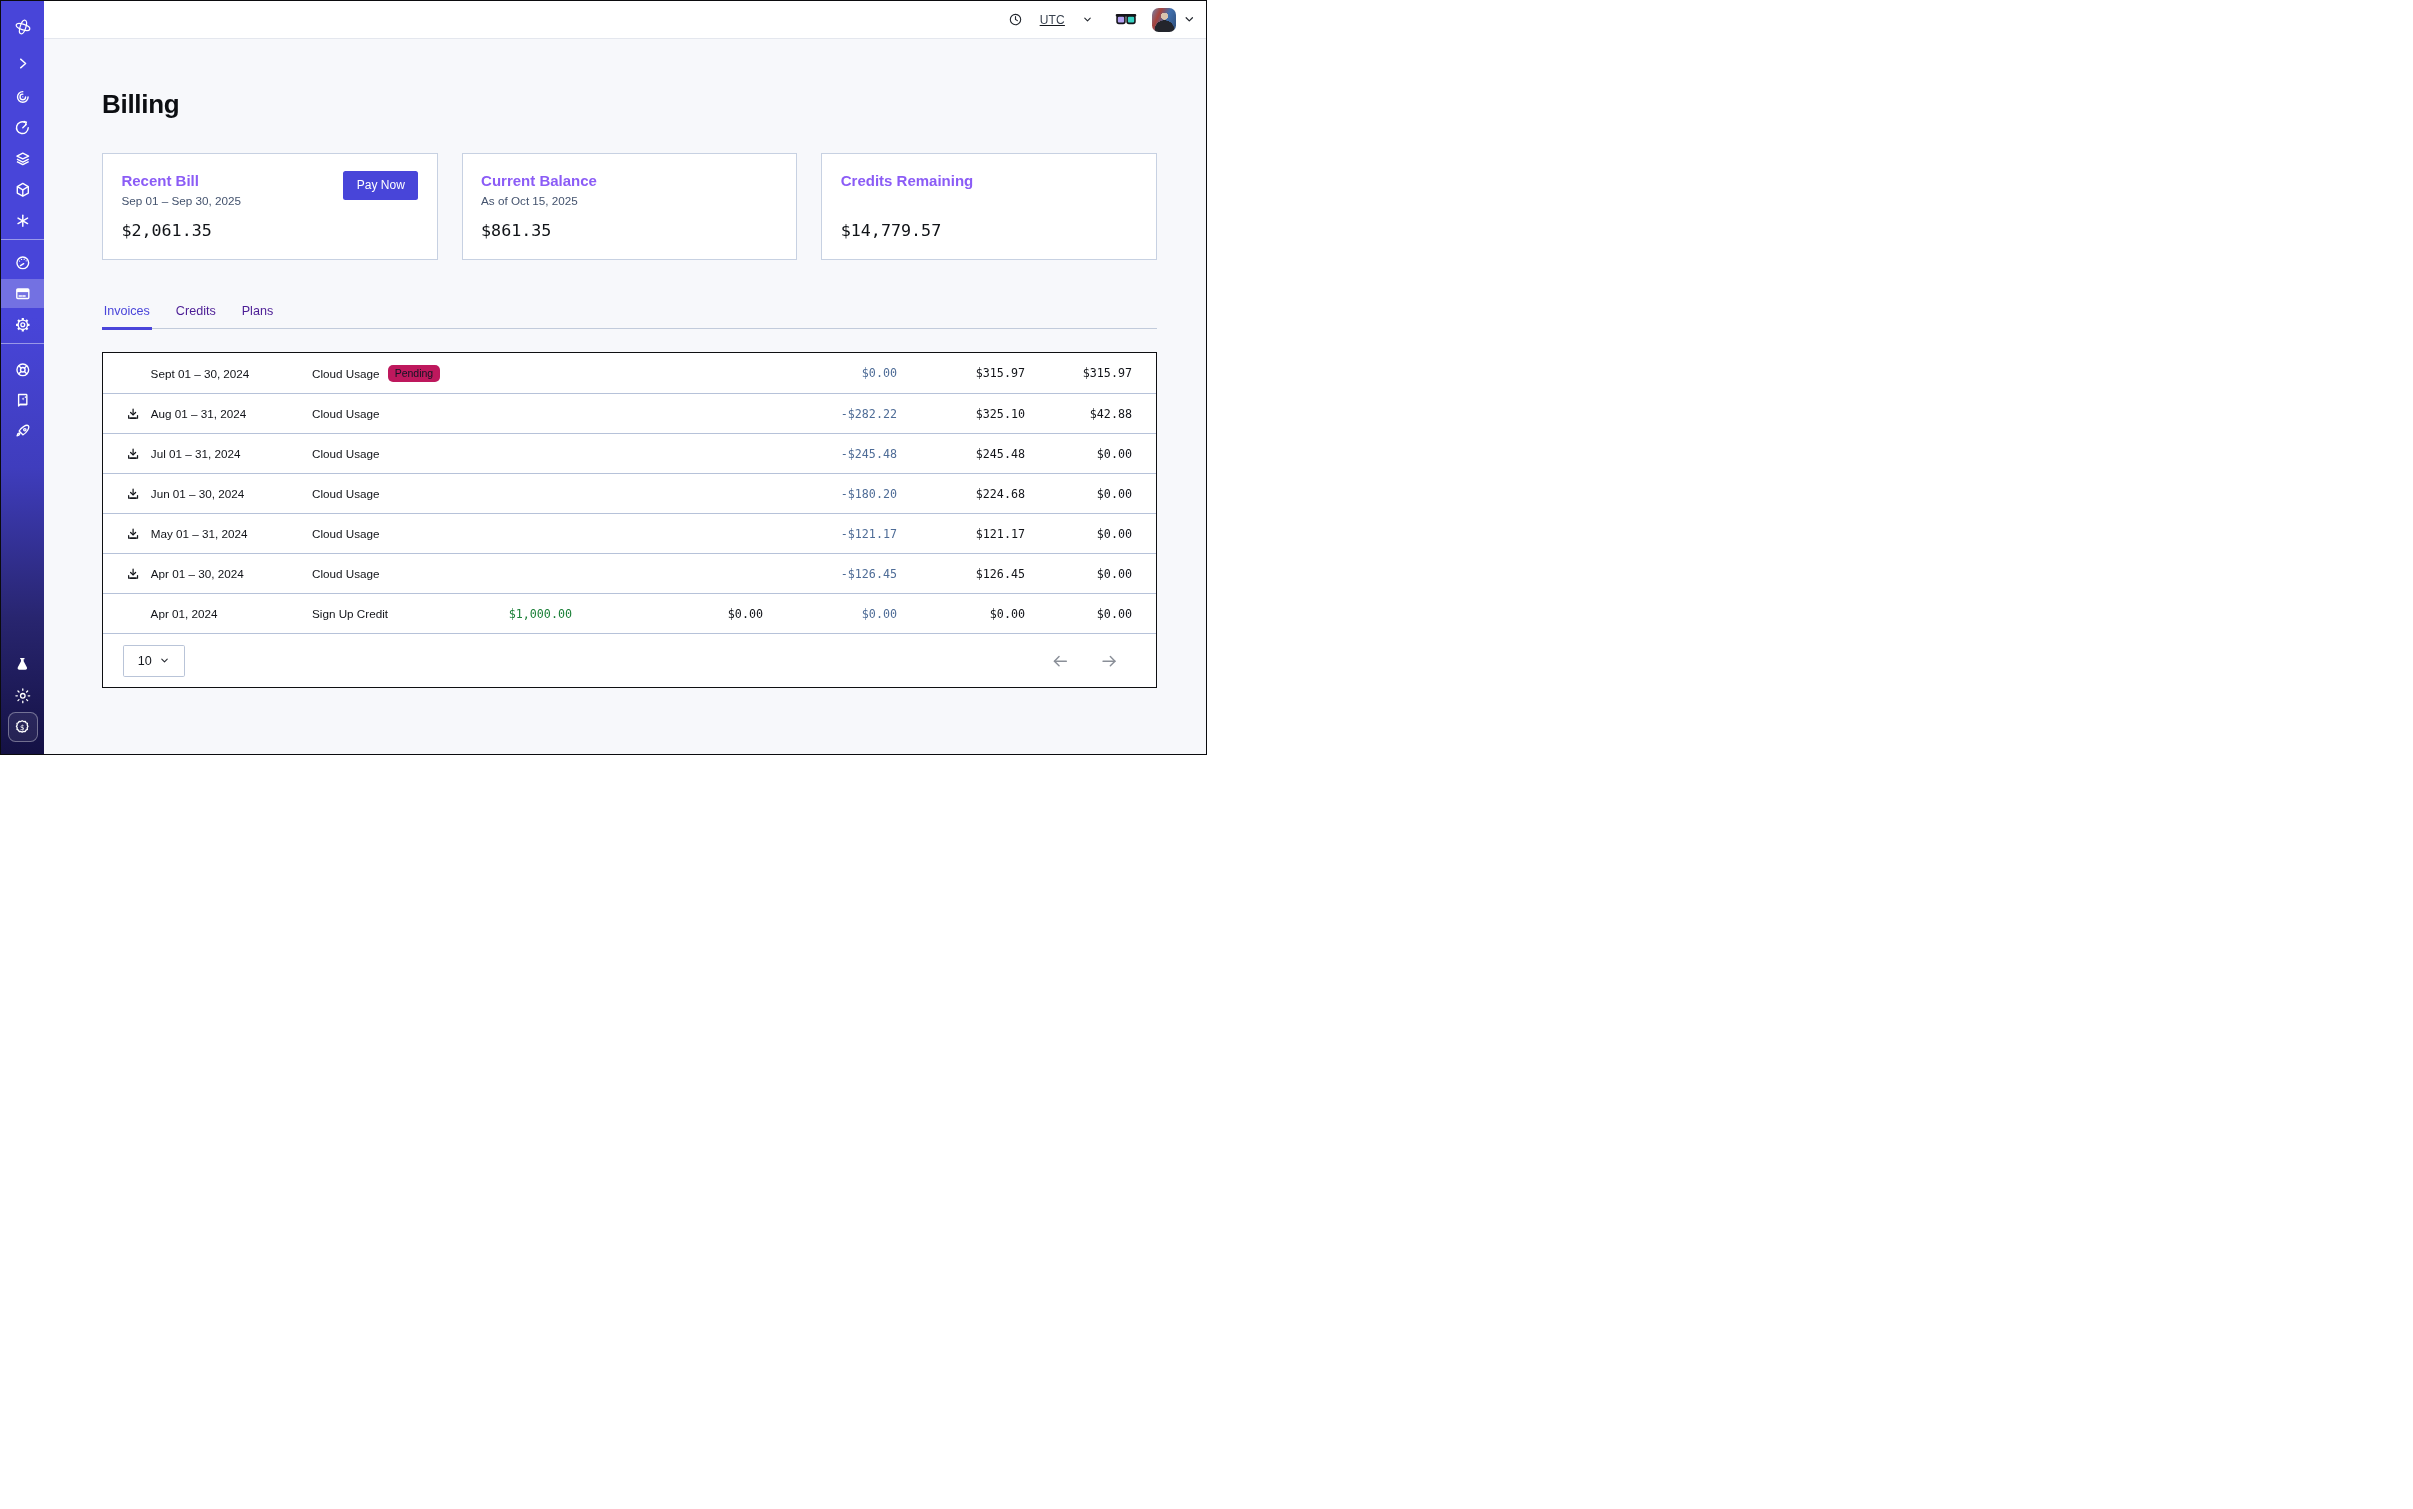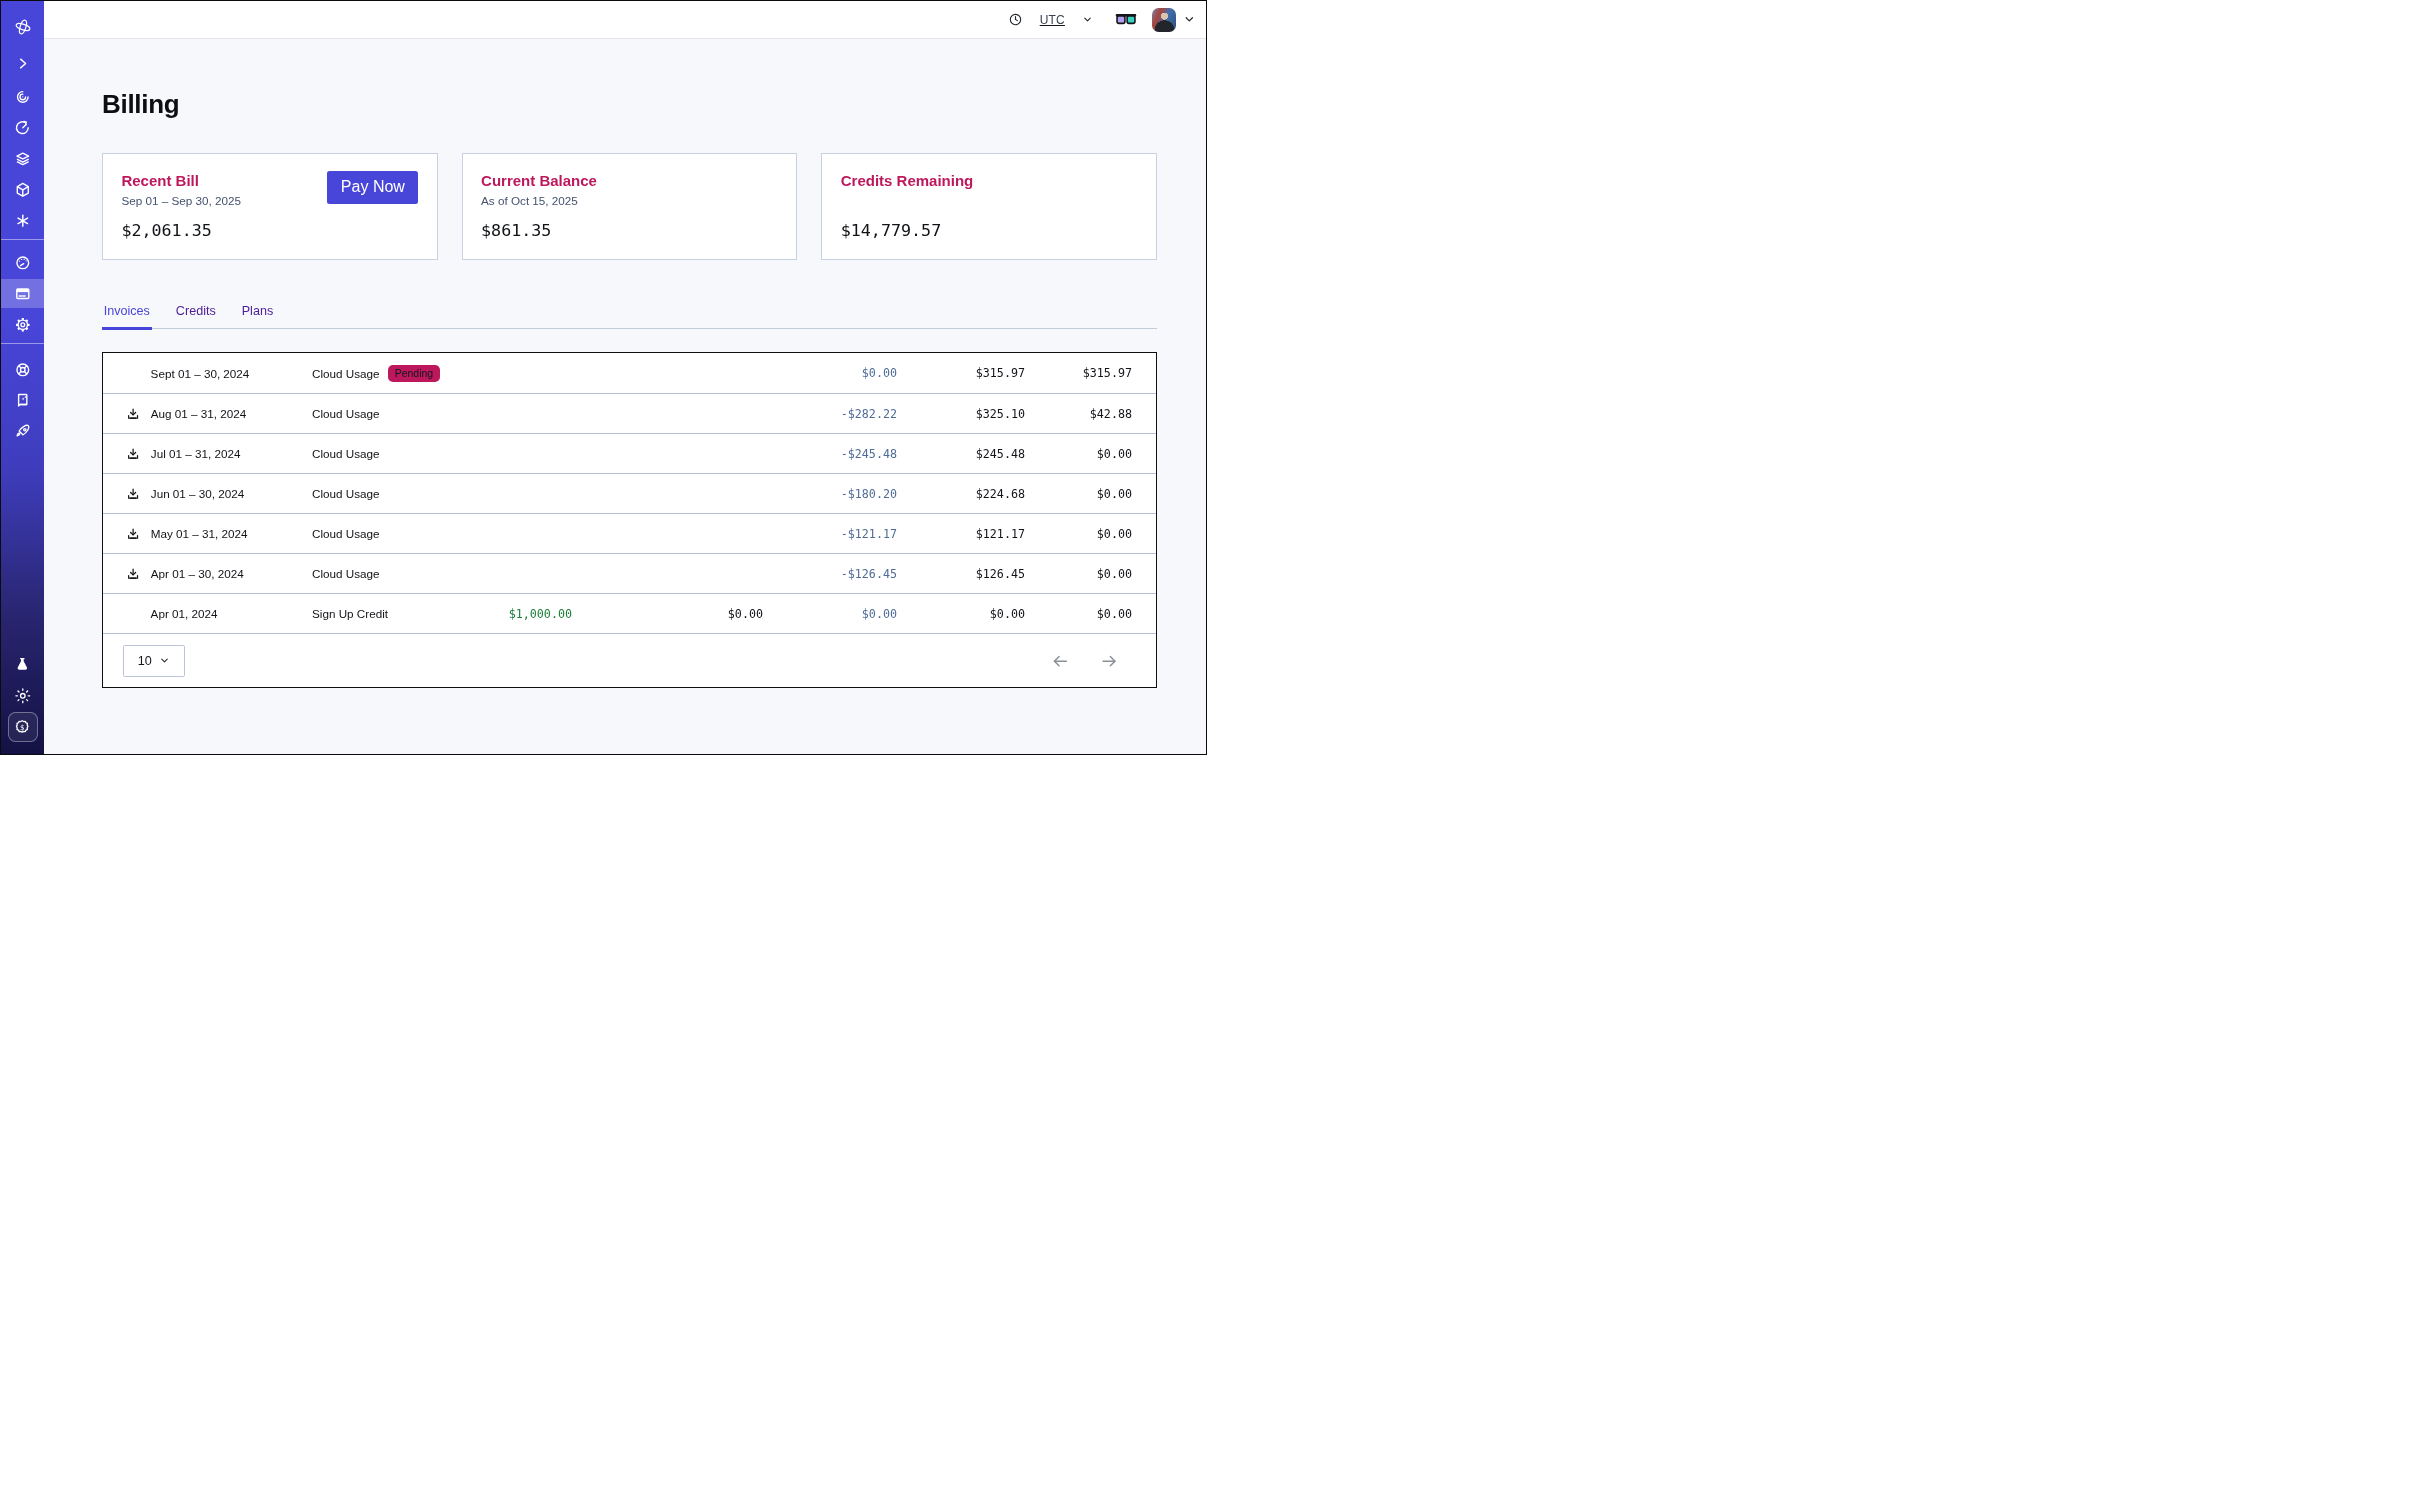--- a/index.html
+++ b/index.html
@@ -36,24 +36,24 @@
       radial-gradient(circle at 52% 92%, #23252c 0 38%, rgba(0,0,0,0) 39%),
       linear-gradient(115deg, #6f86ad 0%, #a8433c 28%, #3f6fae 55%, #2f4c76 100%); }
   .tb-caret { margin-left:7.5px; display:flex; cursor:pointer; }
 
   .content { flex:1; background:#f7f8fb; padding:0 49px 0 58px; overflow:hidden; }
   h1.page-title { margin:49px 0 0 0; font-size:26px; line-height:33px; font-weight:600; color:#0c0e12; letter-spacing:-0.3px; }
 
   
   .cards { margin-top:32px; display:flex; gap:24px; }
   .card { position:relative; width:336px; height:107px; background:#fff; border:0.8px solid #c7d1e2; padding:18.4px 18.4px 0 18.4px; }
-  .card-title { font-size:15px; font-weight:600; color:#be185d; }
+  .card-title { font-size:15px; font-weight:600; color:#8b5cf6; }
   .card-sub { margin-top:5px; font-size:11.7px; color:#44536e; min-height:14.2px; }
   .card-amount { margin-top:11.7px; font-size:16.7px; color:#101317; }
-  .paynow { position:absolute; top:16.7px; right:18.4px; background:#4845d9; color:#fff; border:none; font-size:16px; font-family:inherit; padding:7.5px 13.4px; border-radius:2.5px; cursor:pointer; }
+  .paynow { position:absolute; top:16.7px; right:18.4px; background:#4845d9; color:#fff; border:none; font-size:12px; font-family:inherit; padding:7.5px 13.4px; border-radius:2.5px; cursor:pointer; }
 
   
   .tabs { margin-top:44px; display:flex; gap:22.6px; border-bottom:0.8px solid #c2cbdb; }
   .tab { position:relative; font-size:12.6px; font-weight:500; color:#4c1d95; padding:0 1.7px 10px 1.7px; cursor:pointer; }
   .tab.active { color:#4a45da; }
   .tab.active::after { content:""; position:absolute; left:0; right:0; bottom:-1.7px; height:2.5px; background:#4a45da; }
 
   
   .invoice-table { margin-top:23.4px; background:#fff; border:1.7px solid #0e0f12; }
   .tgrid { display:grid; grid-template-columns:209px 159px 101px 191px 134px 128px 132px; align-items:center; }

